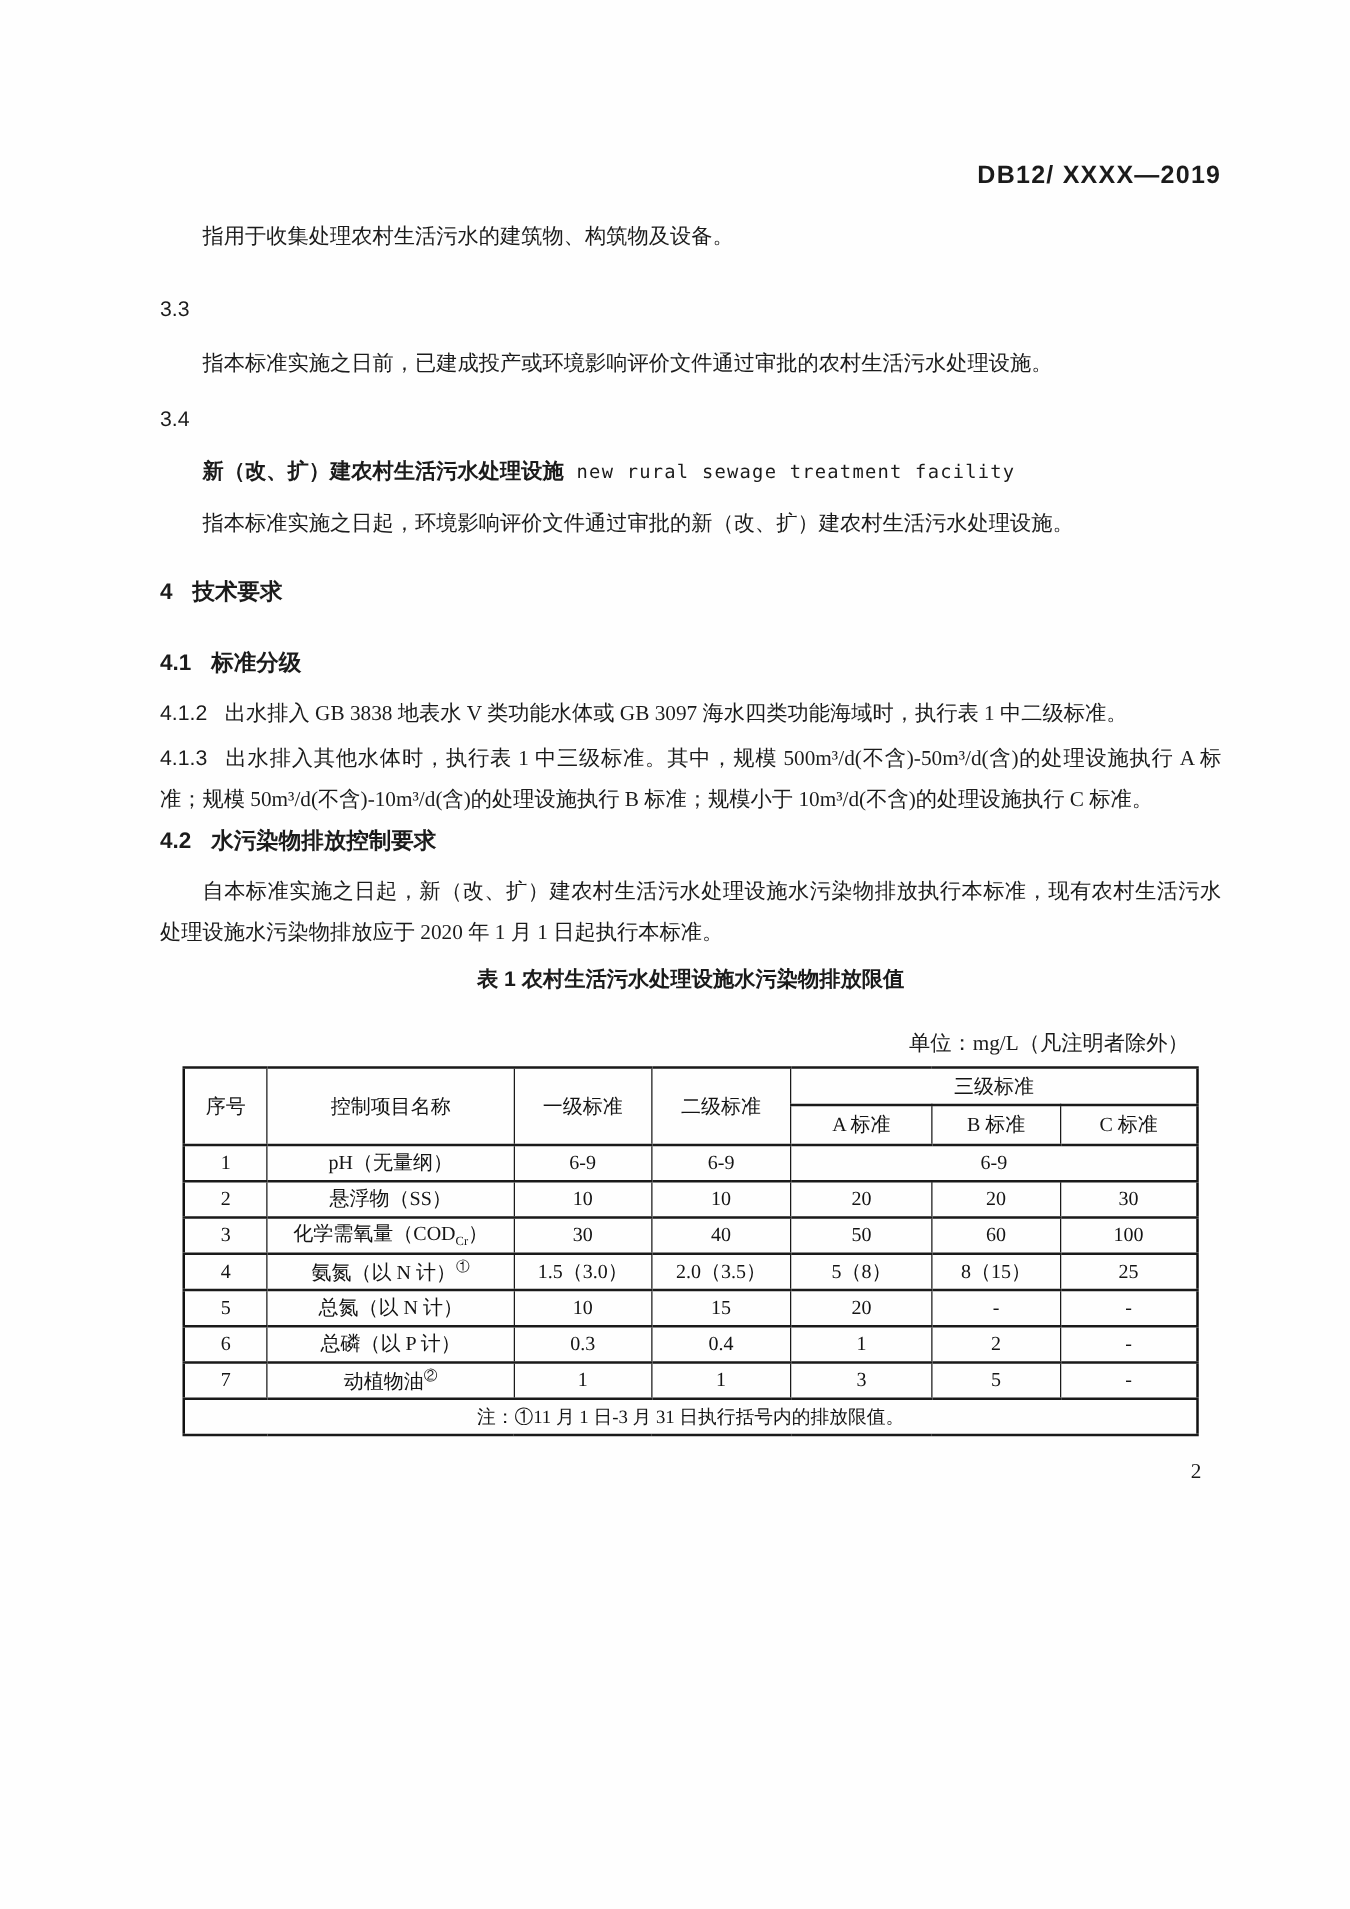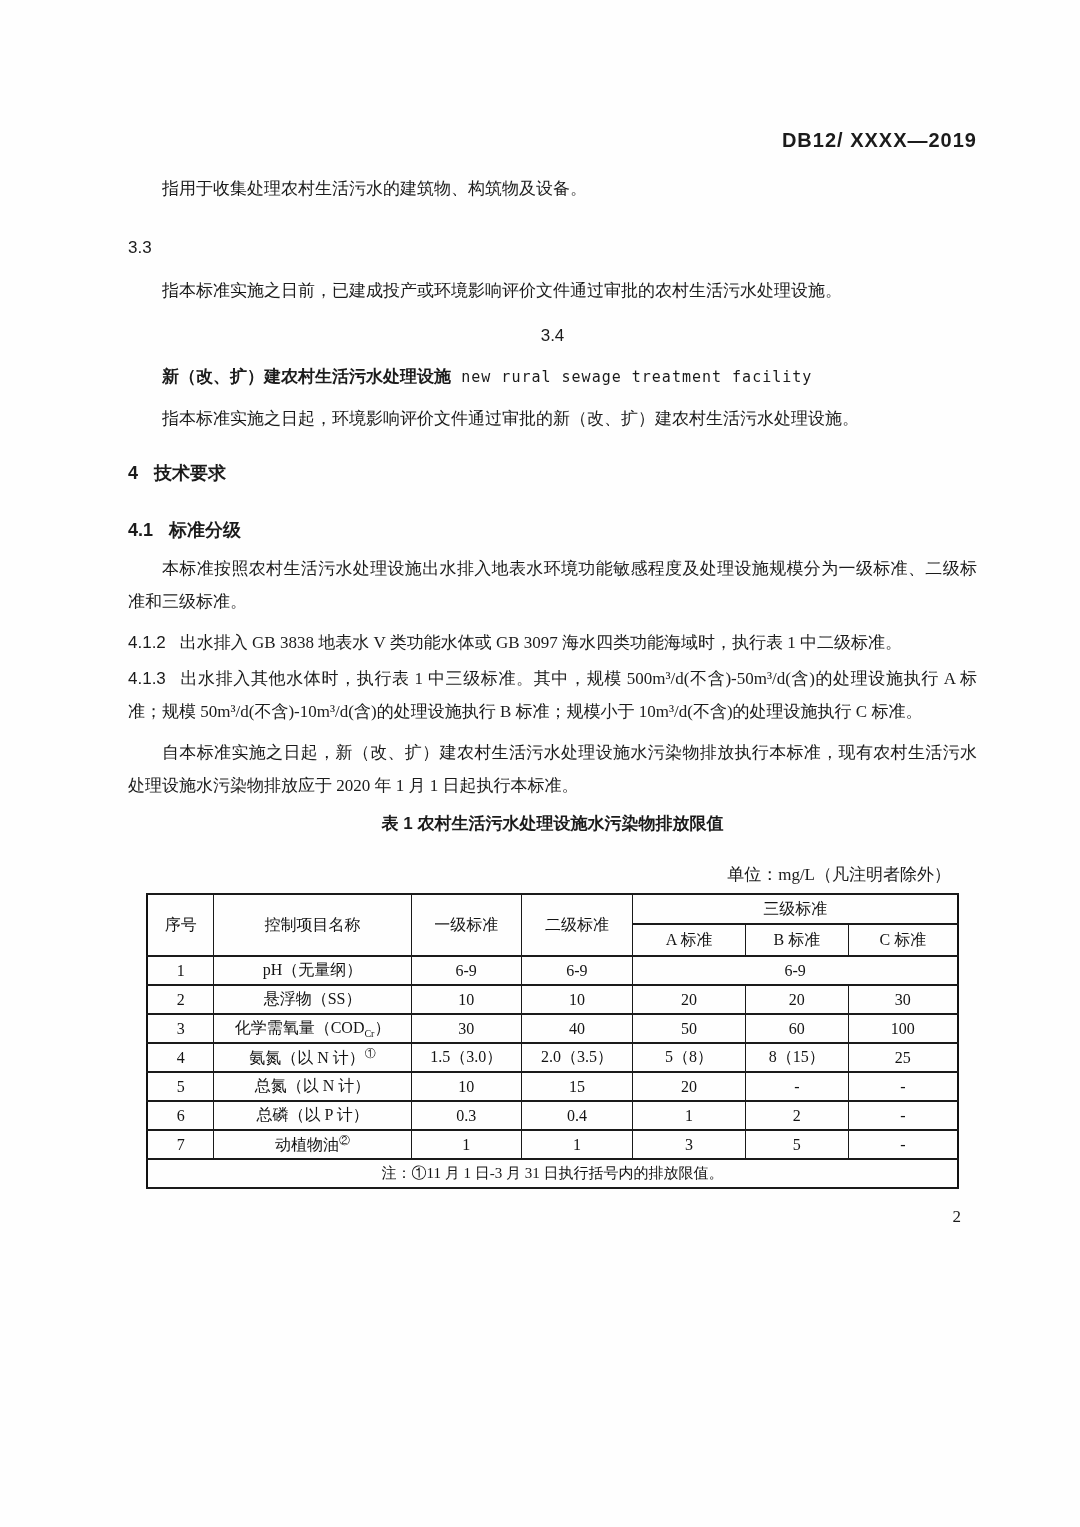--- a/index.html
+++ b/index.html
@@ -59,21 +59,21 @@
   }
   .heading .h-num{margin-right:16px;}
   .clause{margin:0;font-size:17px;line-height:33px;text-align:justify;}
   .clause-num{
     font-family:"Liberation Sans", sans-serif;
     margin-right:14px;
     white-space:nowrap;
   }
   
   .mt20{margin-top:20px;} .mt13{margin-top:26px;} .mt9{margin-top:9px;}
-  .mt10{margin-top:10px;} .mt12{margin-top:12px;text-align:center;} .mt8{margin-top:8px;}
+  .mt10{margin-top:10px;} .mt12{margin-top:12px;} .mt8{margin-top:8px;}
   .mt23{margin-top:23px;} .mt26{margin-top:26px;} .mt6{margin-top:6px;}
   .mt3{margin-top:3px;}  .mt1{margin-top:1px;}
   
   .tbl-caption{
     margin-top:5px;
     text-align:center;
     font-family:"Liberation Sans", sans-serif;
     font-weight:bold;
     font-size:17px;
     line-height:33px;
@@ -139,27 +139,29 @@
   </div>
   <p class="body-p indent mt8">指本标准实施之日起，环境影响评价文件通过审批的新（改、扩）建农村生活污水处理设施。</p>
 
   <div class="heading mt23">
     <span class="h-num">4</span><span>技术要求</span>
   </div>
 
   <div class="heading mt26">
     <span class="h-num">4.1</span><span>标准分级</span>
   </div>
-  <p class="body-p indent mt6">本标准按照农村生活污水处理设施出水排入地表水环境功能敏感程度及处理设施规模分为一级标准、二级标准和三级标准。</p>
 
 
   <p class="clause mt8"><span class="clause-num">4.1.2</span><span>出水排入 GB 3838 地表水 V 类功能水体或 GB 3097 海水四类功能海域时，执行表 1 中二级标准。</span></p>
 
   <p class="clause mt3"><span class="clause-num">4.1.3</span><span>出水排入其他水体时，执行表 1 中三级标准。其中，规模 500m³/d(不含)-50m³/d(含)的处理设施执行 A 标准；规模 50m³/d(不含)-10m³/d(含)的处理设施执行 B 标准；规模小于 10m³/d(不含)的处理设施执行 C 标准。</span></p>
 
+  <div class="heading mt1">
+    <span class="h-num">4.2</span><span>水污染物排放控制要求</span>
+  </div>
   <p class="body-p indent mt8">自本标准实施之日起，新（改、扩）建农村生活污水处理设施水污染物排放执行本标准，现有农村生活污水处理设施水污染物排放应于 2020 年 1 月 1 日起执行本标准。</p>
 
   <div class="tbl-caption">表 1  农村生活污水处理设施水污染物排放限值</div>
   <div class="tbl-unit">单位：mg/L（凡注明者除外）</div>
 
   <table class="limits">
     <colgroup>
       <col style="width:8.24%">
       <col style="width:24.35%">
       <col style="width:13.53%">

